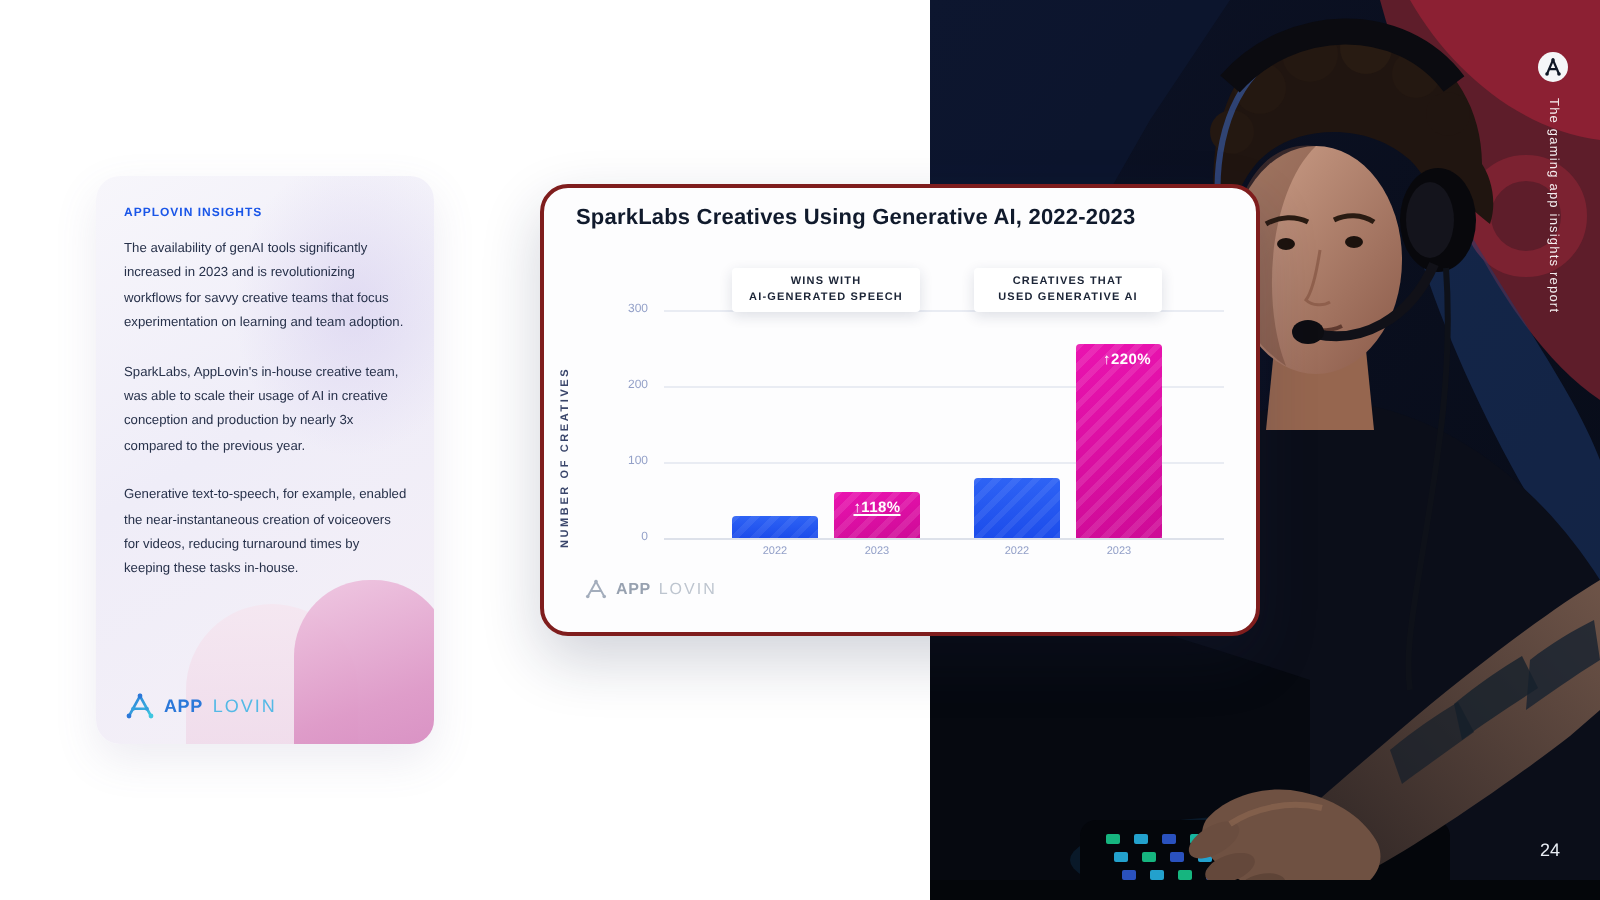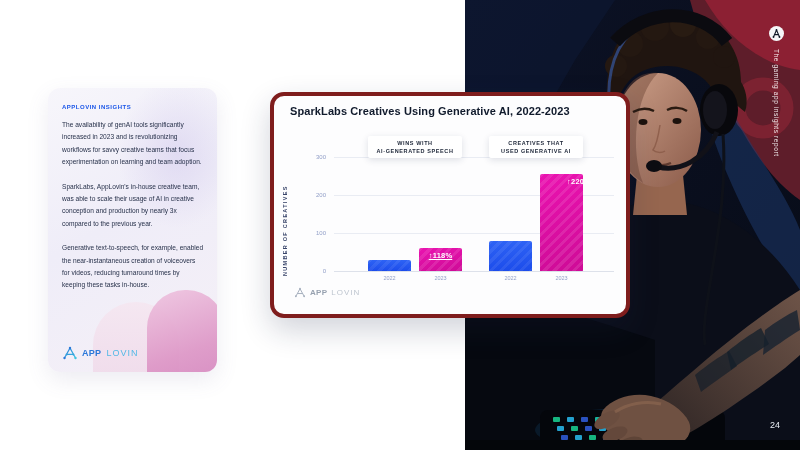--- a/index.html
+++ b/index.html
@@ -29,21 +29,21 @@
     border-radius:38px 38px 0 0; background:linear-gradient(160deg,#efc5e0 0%,#dd96c6 60%,#d383bc 100%); opacity:0.92; }
   .insight-card .content { position:absolute; left:14px; top:16px; width:142px; }
   .insight-heading { color:#1a56e8; font-size:6px; font-weight:bold; letter-spacing:0.5px; margin-bottom:9px; }
   .insight-para { color:#27314a; font-size:6.6px; line-height:12.4px; margin-bottom:12px; }
   .card-logo { position:absolute; left:14px; top:258px; display:flex; align-items:center; gap:4px; }
   .card-logo .app { font-size:9px; font-weight:bold; color:#2b78d9; letter-spacing:0.3px; }
   .card-logo .lovin { font-size:9px; color:#54b9e6; letter-spacing:1px; margin-left:1px; }
 
   
   .chart-card { position:absolute; left:270px; top:92px; width:360px; height:226px; border-radius:14px;
-    background:#fdfdfe; border:4px solid #7f1d1d; box-shadow:0 12px 30px rgba(25,35,70,0.20); z-index:5; }
+    background:#fdfdfe; border:2px solid #7f1d1d; box-shadow:0 12px 30px rgba(25,35,70,0.20); z-index:5; }
   .chart-title { position:absolute; left:16px; top:9px; font-size:11px; font-weight:bold; color:#101a2c; letter-spacing:0.1px; }
   .chart-plot { position:absolute; left:0; top:0; width:360px; height:226px; }
   .gridline { position:absolute; height:1px; background:#e9ecf3; }
   .gridline.axis { background:#dcе0еа; background:#dde1ea; }
   .ytick { position:absolute; width:26px; text-align:right; font-size:6px; color:#93a0c8; }
   .ylabel { position:absolute; left:8px; top:60px; height:120px; display:flex; align-items:center;
     writing-mode:vertical-rl; transform:rotate(180deg); font-size:5.5px; letter-spacing:1.3px; color:#39456a; font-weight:bold; }
   .bar { position:absolute; border-radius:2px 2px 0 0; }
   .bar.s2022 { background-image:repeating-linear-gradient(135deg, rgba(255,255,255,0.07) 0 3px, rgba(0,0,0,0) 3px 7px),
     linear-gradient(180deg,#2e63f5,#1c4ceb); }
@@ -230,21 +230,21 @@
         <div class="xtick" style="left: 145px; top: 179px; width: 43px;">2023</div>
         <div class="bar-annotation" style="left: 145px; top: 155.2px; width: 43px; text-decoration: underline;">↑118%</div>
         <div class="group-label" style="left: 94px; width: 94px;">
           <div>WINS WITH</div>
           <div>AI-GENERATED SPEECH</div>
         </div>
         <div class="bar s2022" style="left: 215px; top: 144.6px; width: 43px; height: 30.4px;"></div>
         <div class="xtick" style="left: 215px; top: 179px; width: 43px;">2022</div>
         <div class="bar s2023" style="left: 266px; top: 78.1px; width: 43px; height: 96.9px;"></div>
         <div class="xtick" style="left: 266px; top: 179px; width: 43px;">2023</div>
-        <div class="bar-annotation" style="left: 266px; top: 81.1px; width: 51px; text-align: right;">↑220%</div>
+        <div class="bar-annotation" style="left: 266px; top: 81.1px; width: 51px;">↑220%</div>
         <div class="group-label" style="left: 215px; width: 94px;">
           <div>CREATIVES THAT</div>
           <div>USED GENERATIVE AI</div>
         </div>
       </div>
     <div class="chart-footer-logo">
       <svg width="12" height="11" viewBox="0 0 16 14">
         <path d="M2.5,12 L8,2 L13.5,12 M4.6,8.4 L11.4,8.4" stroke="#9aa5b5" stroke-width="1.3" fill="none"></path>
         <circle cx="8" cy="2" r="1.2" fill="#9aa5b5"></circle>
           <circle cx="2.5" cy="12" r="1.2" fill="#9aa5b5"></circle>

